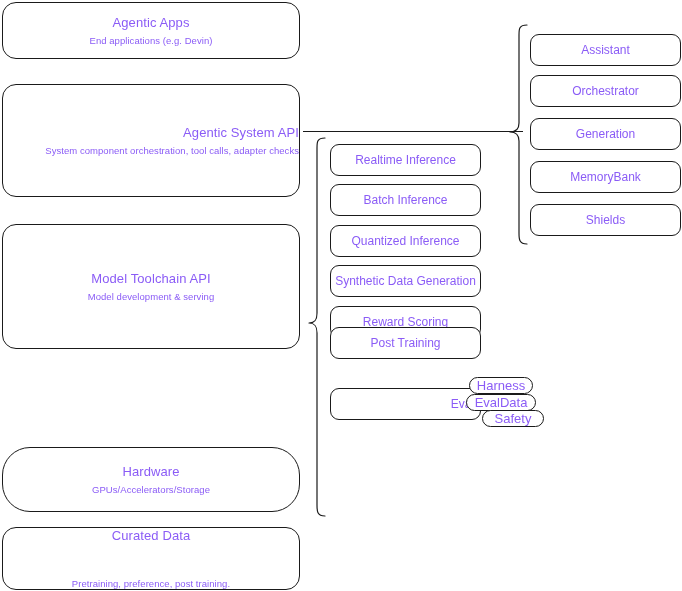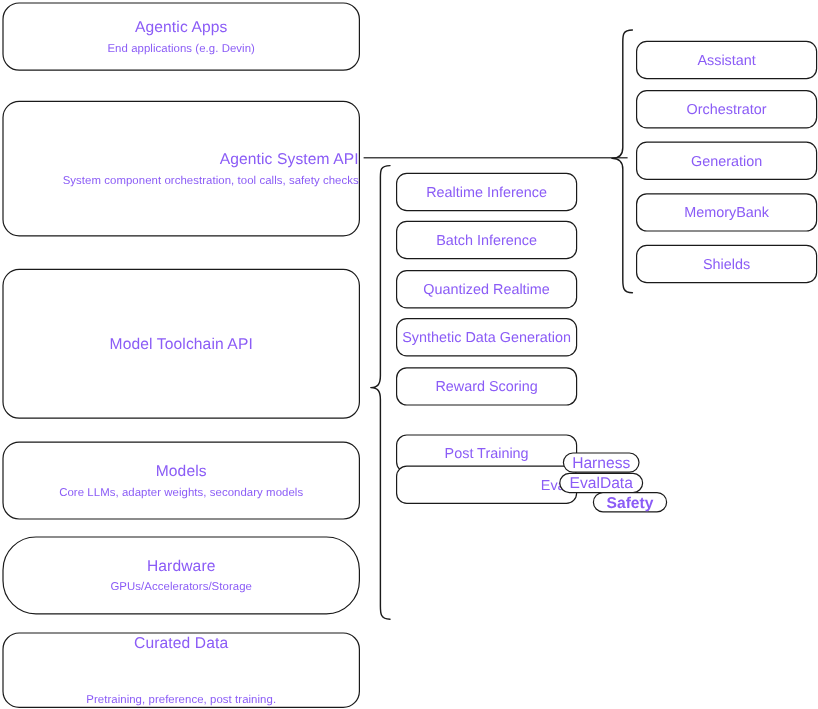--- a/index.html
+++ b/index.html
@@ -97,31 +97,28 @@
 
 <div id="canvas">
 
   <div class="box layer" id="layer-0" style="top: 2px; height: 57px;">
     <div class="title">Agentic Apps</div>
     <div class="subtitle">End applications (e.g. Devin)</div>
   </div>
 
   <div class="box layer" id="layer-1" style="top: 84px; height: 113px; align-items: flex-end;">
     <div class="title">Agentic System API</div>
-    <div class="subtitle">System component orchestration, tool calls, safety checks</div>
+    <div class="subtitle">System component orchestration, tool calls, adapter checks</div>
   </div>
 
   <div class="box layer" id="layer-2" style="top: 224px; height: 125px;">
     <div class="title">Model Toolchain API</div>
+    <div class="subtitle">Model development &amp; serving</div>
   </div>
 
-  <div class="box layer" id="layer-3" style="top: 368px; height: 65px;">
-    <div class="title">Models</div>
-    <div class="subtitle">Core LLMs, adapter weights, secondary models</div>
-  </div>
 
   <div class="box layer" id="layer-4" style="top: 447px; height: 65px; border-radius: 28px;">
     <div class="title">Hardware</div>
     <div class="subtitle">GPUs/Accelerators/Storage</div>
   </div>
 
   <div class="box layer" id="layer-5" style="top: 527px; height: 63px; gap: 30px;">
     <div class="title">Curated Data</div>
     <div class="subtitle">Pretraining, preference, post training.</div>
   </div>
@@ -148,38 +145,38 @@
              C 14 217, 14 222, 22 222"></path>
   </svg>
 
   <div class="box chip mid" id="mid-0" style="top: 144px;">
     <span>Realtime Inference</span>
   </div>
   <div class="box chip mid" id="mid-1" style="top: 184px;">
     <span>Batch Inference</span>
   </div>
   <div class="box chip mid" id="mid-2" style="top: 225px;">
-    <span>Quantized Realtime</span>
+    <span>Quantized Inference</span>
   </div>
   <div class="box chip mid" id="mid-3" style="top: 265px;">
     <span>Synthetic Data Generation</span>
   </div>
   <div class="box chip mid" id="mid-4" style="top: 306px;">
     <span>Reward Scoring</span>
   </div>
-  <div class="box chip mid" id="mid-5" style="top: 327px; margin-top: 35px;">
+  <div class="box chip mid" id="mid-5" style="top: 327px;">
     <span>Post Training</span>
   </div>
   <div class="box chip mid" id="mid-6" style="top: 388px; align-items: flex-end;">
     <span>Evals</span>
   </div>
 
   <div class="pill" id="pill-0" style="left: 469px; top: 377px; width: 64px;">Harness</div>
   <div class="pill" id="pill-1" style="left: 466px; top: 394px; width: 70px;">EvalData</div>
-  <div class="pill" id="pill-2" style="left: 494px; top: 410px; width: 62px; font-weight: bold;">Safety</div>
+  <div class="pill" id="pill-2" style="left: 482px; top: 410px; width: 62px;">Safety</div>
 
   <div class="box chip right" id="right-0" style="top: 34px;">
     <span>Assistant</span>
   </div>
   <div class="box chip right" id="right-1" style="top: 75px;">
     <span>Orchestrator</span>
   </div>
   <div class="box chip right" id="right-2" style="top: 118px;">
     <span>Generation</span>
   </div>

